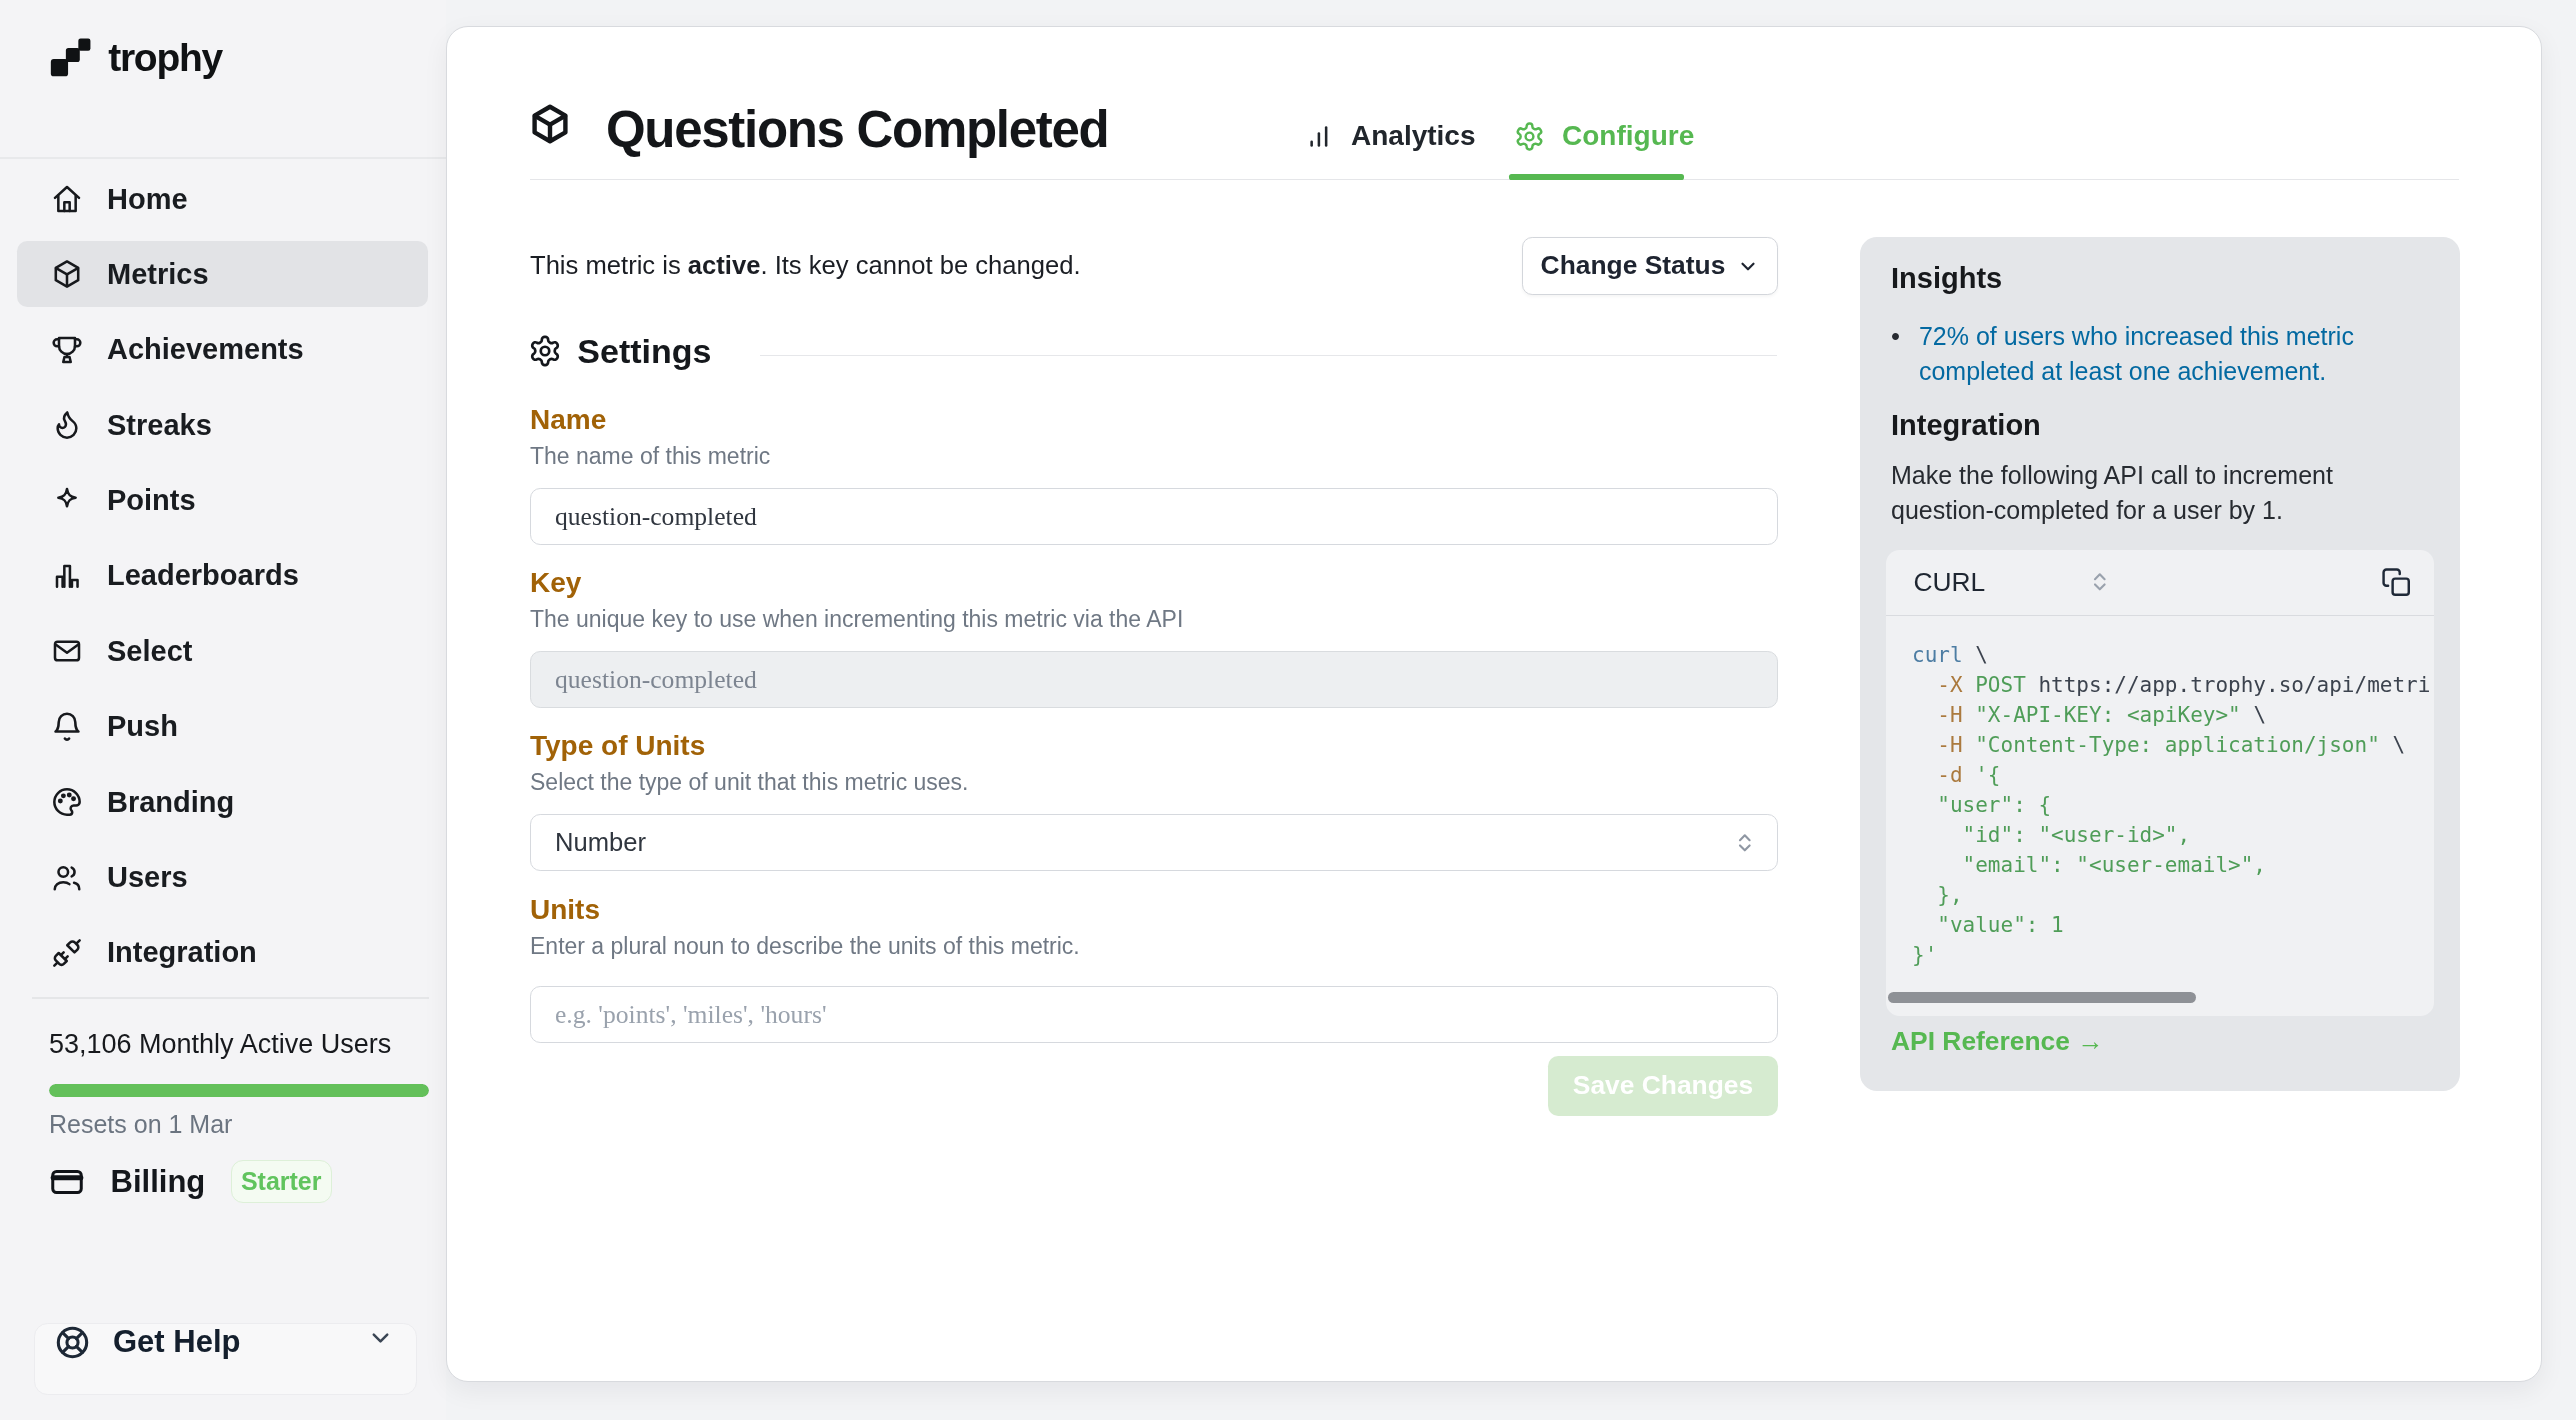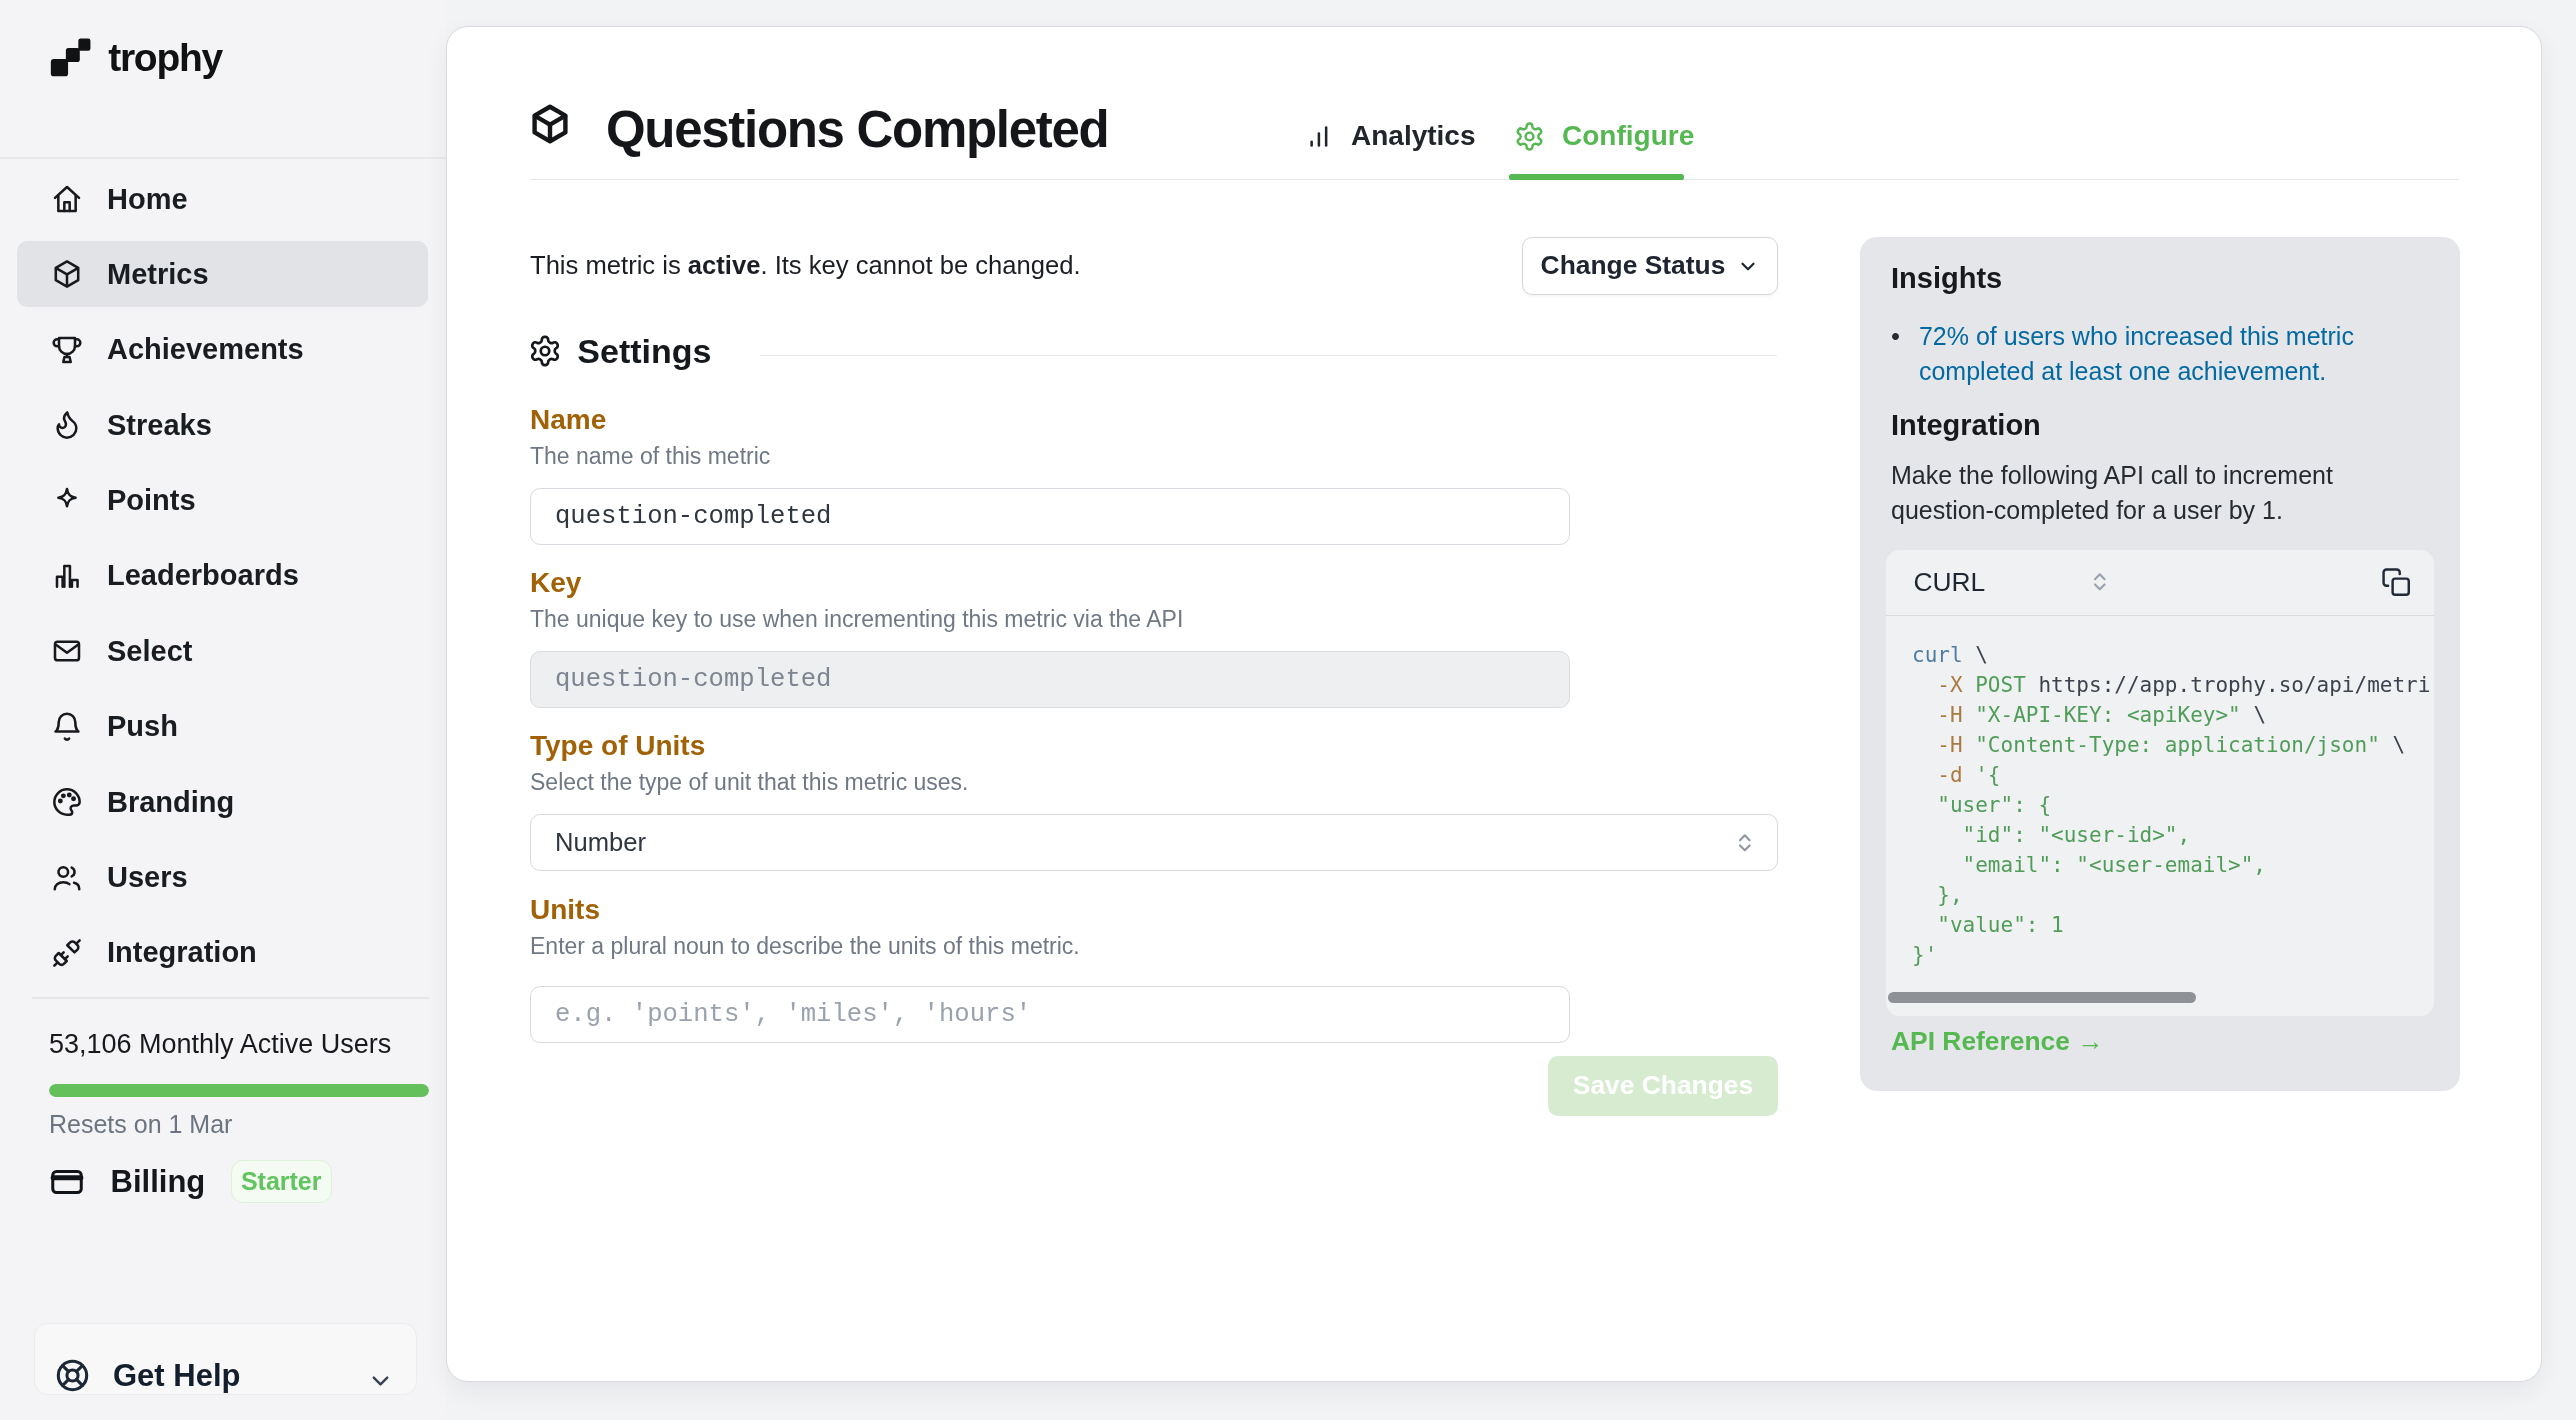--- a/index.html
+++ b/index.html
@@ -17,40 +17,40 @@
   .nav-item.active{background:#e2e3e6;}
   .nav-label{font-size:29px;font-weight:700;color:#191c20;}
   .usage{position:absolute;left:49px;width:380px;}
   .mau{font-size:27px;font-weight:500;color:#17191d;}
   .bar{position:absolute;left:49px;top:1084px;width:380px;height:12.8px;border-radius:6.8px;background:#dcdedf;overflow:hidden;}
   .bar-fill{height:100%;border-radius:6.8px;background:#63c05a;}
   .resets{position:absolute;left:49px;top:1110px;font-size:25px;color:#6b7480;}
   .billing{position:absolute;left:49px;top:1160px;display:flex;align-items:center;gap:25.6px;}
   .billing-label{font-size:31px;font-weight:700;color:#14171c;}
   .badge{font-size:25px;font-weight:600;color:#61c45e;background:#f4fbf2;border:1.7px solid #ddf0d8;border-radius:12px;padding:6px 9px;}
-  .gethelp{position:absolute;left:34px;top:1323px;width:383px;height:72px;background:#f8f8f9;border:1.3px solid #ececef;border-radius:13.6px;display:flex;align-items:flex-end;gap:22px;padding:0 22px 0 19px;box-sizing:border-box;cursor:pointer;}
+  .gethelp{position:absolute;left:34px;top:1323px;width:383px;height:72px;background:#f8f8f9;border:1.3px solid #ececef;border-radius:13.6px;display:flex;align-items:flex-start;gap:22px;padding:0 22px 0 19px;box-sizing:border-box;cursor:pointer;}
   .gethelp-label{font-size:31px;font-weight:600;color:#141f2d;}
   
   .card{position:absolute;left:446px;top:25.6px;width:2096px;height:1356px;background:#ffffff;border:1.3px solid #d8dade;border-radius:22px;box-shadow:0 8.5px 25.6px rgba(20,24,31,.06);box-sizing:border-box;}
   .page-title{position:absolute;left:159px;top:75px;font-size:51px;font-weight:800;color:#141619;letter-spacing:-1.3px;line-height:55px;}
   .tab{position:absolute;top:85px;height:49px;display:flex;align-items:center;gap:17px;cursor:pointer;}
   .tab-label{font-size:28px;font-weight:600;}
   .tab-analytics{left:858px;color:#21262c;}
   .tab-configure{left:1067px;color:#56b851;}
   .hrule{position:absolute;left:83px;top:152px;width:1929px;height:1.7px;background:#e5e6e9;}
   .tab-underline{position:absolute;left:1062px;top:147px;width:175px;height:6px;border-radius:2.6px;background:#56b851;}
   .status-text{position:absolute;left:83px;top:224px;font-size:25.6px;color:#1b1e24;}
   .btn-outline{position:absolute;left:1075px;top:210px;width:256px;height:58px;background:#fff;border:1.7px solid #d3d6db;border-radius:10.2px;display:flex;align-items:center;justify-content:center;gap:12px;font-size:26.4px;font-weight:700;color:#1e2430;cursor:pointer;box-shadow:0 1.7px 3.4px rgba(20,24,31,.04);box-sizing:border-box;}
   .settings-head{position:absolute;left:81px;top:305px;display:flex;align-items:center;gap:15.3px;color:#14171c;}
   .settings-title{font-size:34px;font-weight:700;color:#15181c;}
   .settings-rule{position:absolute;left:313px;top:328px;width:1017px;height:1.7px;background:#e6e7ea;}
   .fgroup{position:absolute;left:83px;width:1248px;}
   .flabel{font-size:28px;font-weight:600;color:#a16207;}
   .fhelp{font-size:23px;color:#6f7884;}
-  .finput{width:1040px;height:57px;box-sizing:border-box;border:1.7px solid #d6d9de;border-radius:10.2px;background:#fff;font-family:Liberation Mono, monospace;font-size:25.6px;color:#30363f;padding:0 24px;outline:none;}
+  .finput{width:1248px;height:57px;box-sizing:border-box;border:1.7px solid #d6d9de;border-radius:10.2px;background:#fff;font-family:Liberation Serif, serif;font-size:25.6px;color:#30363f;padding:0 24px;outline:none;}
   .finput::placeholder{color:#9aa2ad;}
   .finput.disabled{background:#edeff1;color:#7d8591;border-color:#d9dcdf;}
   .fselect{position:relative;width:1248px;height:57px;box-sizing:border-box;border:1.7px solid #d6d9de;border-radius:10.2px;background:#fff;font-size:25.6px;color:#30363f;display:flex;align-items:center;padding:0 24px;cursor:pointer;}
   .fselect .updown{position:absolute;right:19px;top:14.5px;color:#8f97a3;}
   .btn-save{position:absolute;left:1101px;top:1029px;width:230px;height:60px;border:none;border-radius:10.2px;background:#d6ebd0;color:#ffffff;font-family:"Liberation Sans",sans-serif;font-size:26.4px;font-weight:700;cursor:default;}
   
   .panel{position:absolute;left:1413px;top:210px;width:600px;height:854px;background:#e4e6e9;border-radius:17px;box-sizing:border-box;}
   .panel h3{margin:0;font-size:29px;font-weight:700;color:#17191c;}
   .p-insights{position:absolute;left:31px;top:25.6px;}
   .bullet-row{position:absolute;left:31px;top:82px;width:528px;display:flex;gap:19px;}

